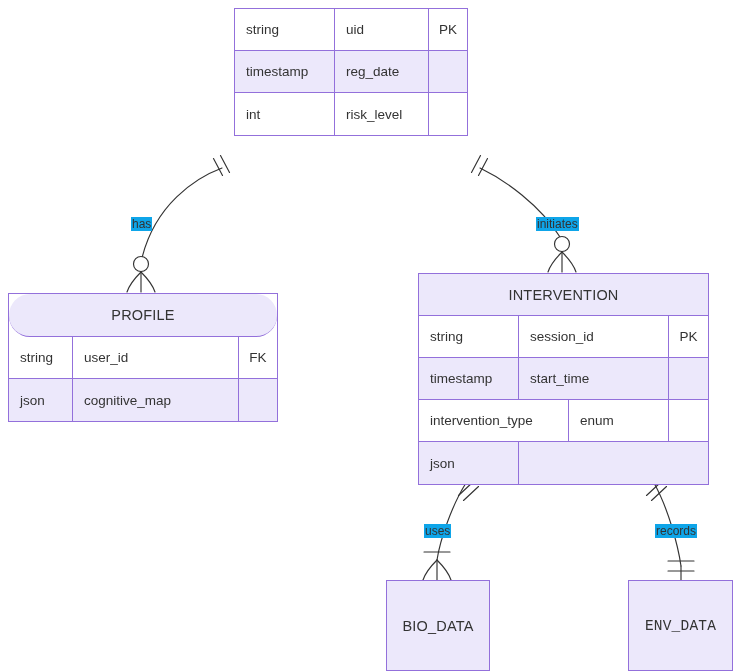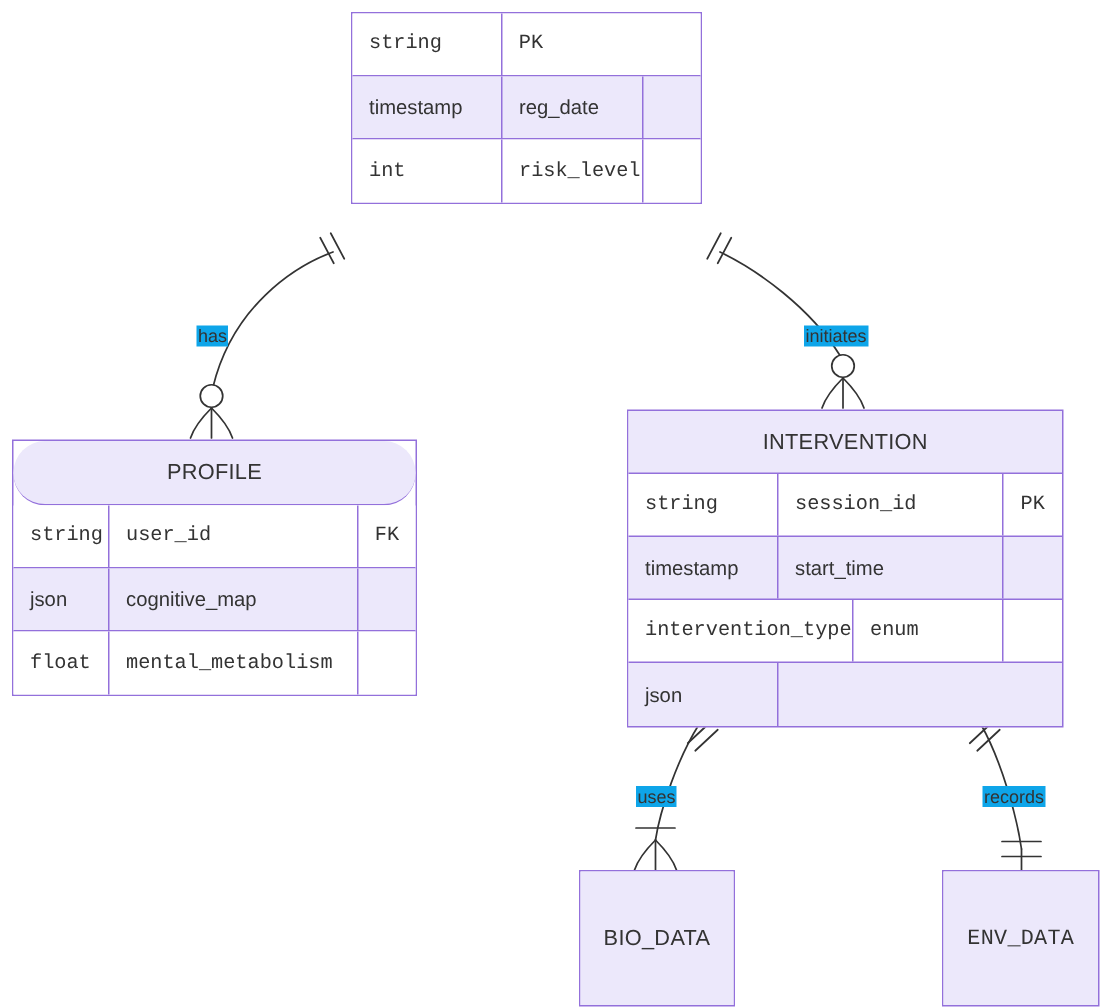--- a/index.html
+++ b/index.html
@@ -53,21 +53,21 @@
   }
   .attr-row {
     box-sizing: border-box;
     display: flex;
     height: 42px;
     border-bottom: 1.3px solid #9370DB;
   }
   .attr-row:last-child {
     border-bottom: none;
   }
-  .attr-row.odd  { background: #ffffff; font-family: Liberation Mono, monospace; }
+  .attr-row.odd  { background: #ffffff; }
   .attr-row.even { background: #ECE8FB; }
 
   .cell {
     box-sizing: border-box;
     display: flex;
     align-items: center;
     font-size: 13.5px;
     color: #333333;
     padding-left: 11px;
     border-right: 1.3px solid #9370DB;
@@ -158,20 +158,21 @@
         <line x1="668" y1="561" x2="694" y2="561"></line>
         <line x1="668" y1="571" x2="694" y2="571"></line>
         <path d="M 681,566 L 681,580"></path>
       </g>
     </g>
   </svg>
 
   <div class="entity with-attrs" style="left:234px; top:8px; width:234px;">
     <div class="attr-row odd">
       <div class="cell" style="width:100px">string</div>
+      <div class="cell" style="width:94px">uid</div>
       <div class="cell key" style="width:38px">PK</div>
     </div>
     <div class="attr-row even">
       <div class="cell" style="width:100px">timestamp</div>
       <div class="cell" style="width:94px">reg_date</div>
       <div class="cell key" style="width:38px"></div>
     </div>
     <div class="attr-row odd">
       <div class="cell" style="width:100px">int</div>
       <div class="cell" style="width:94px">risk_level</div>
@@ -182,25 +183,20 @@
   <div class="entity with-attrs" style="left:8px; top:293px; width:270px;">
     <div class="entity-header" style="height:43px;border-radius:21px;">PROFILE</div>
     <div class="attr-row odd">
       <div class="cell" style="width:64px">string</div>
       <div class="cell" style="width:166px">user_id</div>
       <div class="cell key" style="width:38px">FK</div>
     </div>
     <div class="attr-row even">
       <div class="cell" style="width:64px">json</div>
       <div class="cell" style="width:166px">cognitive_map</div>
-      <div class="cell key" style="width:38px"></div>
-    </div>
-    <div class="attr-row odd">
-      <div class="cell" style="width:64px">float</div>
-      <div class="cell" style="width:166px">mental_metabolism</div>
       <div class="cell key" style="width:38px"></div>
     </div>
   </div>
 
   <div class="entity with-attrs" style="left:418px; top:273px; width:291px;">
     <div class="entity-header" style="height:42px;">INTERVENTION</div>
     <div class="attr-row odd">
       <div class="cell" style="width:100px">string</div>
       <div class="cell" style="width:150px">session_id</div>
       <div class="cell key" style="width:39px">PK</div>

